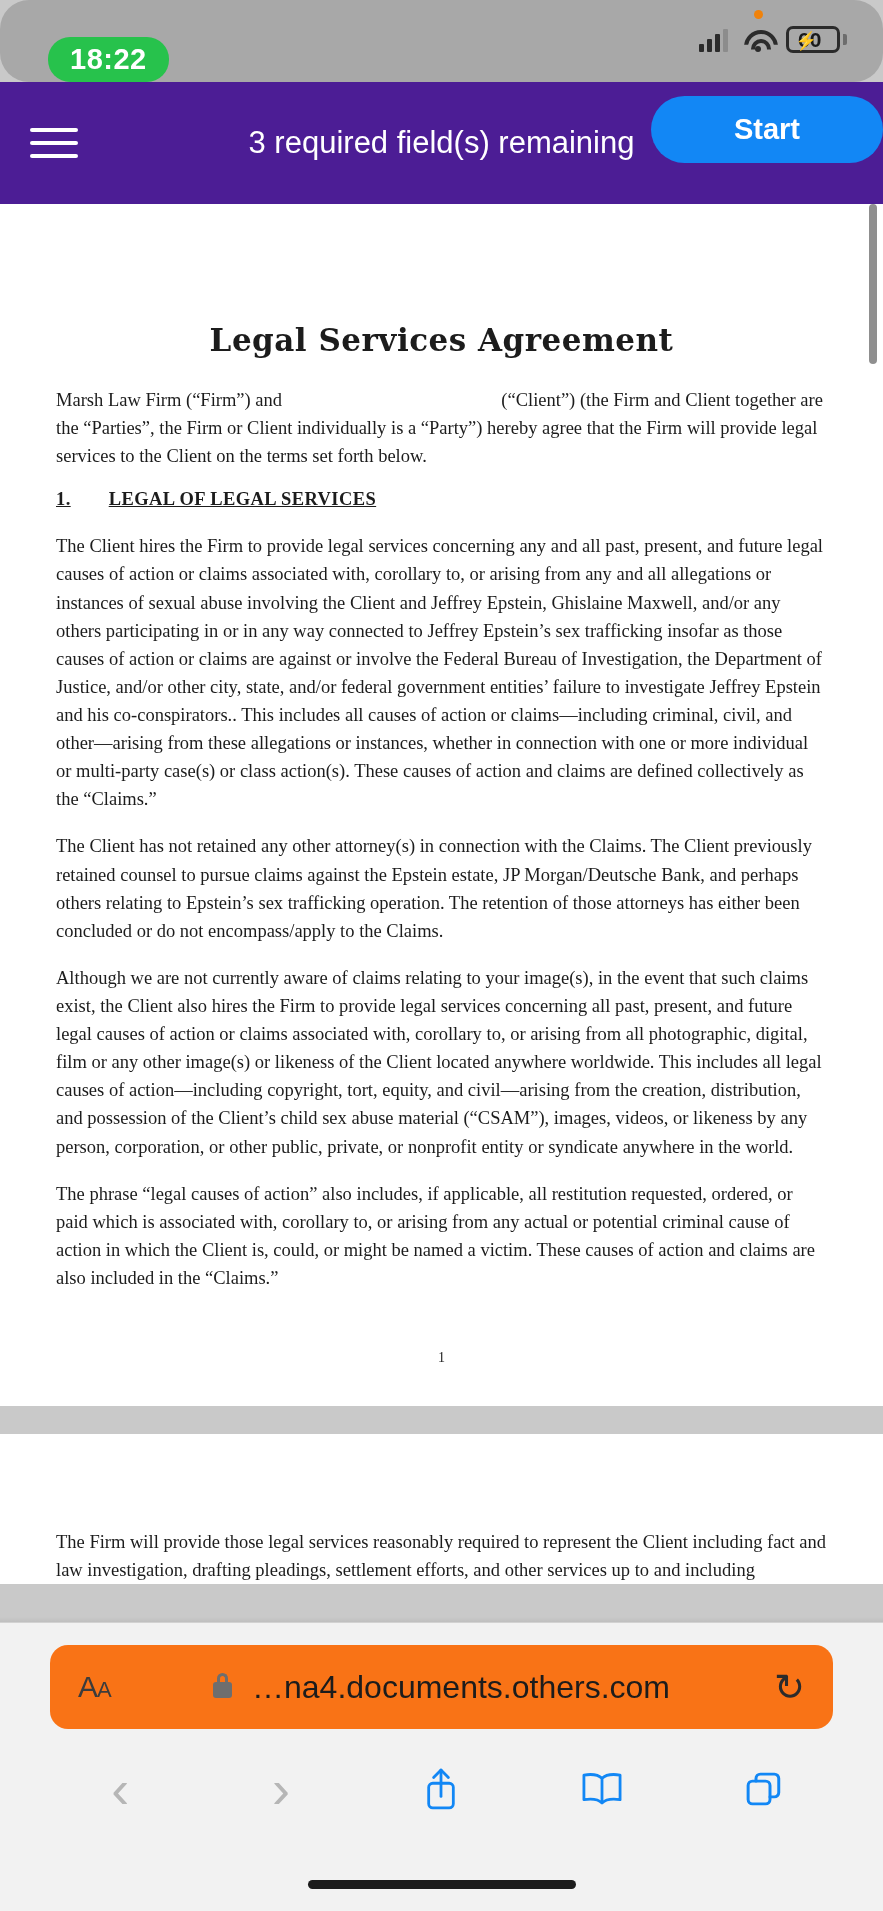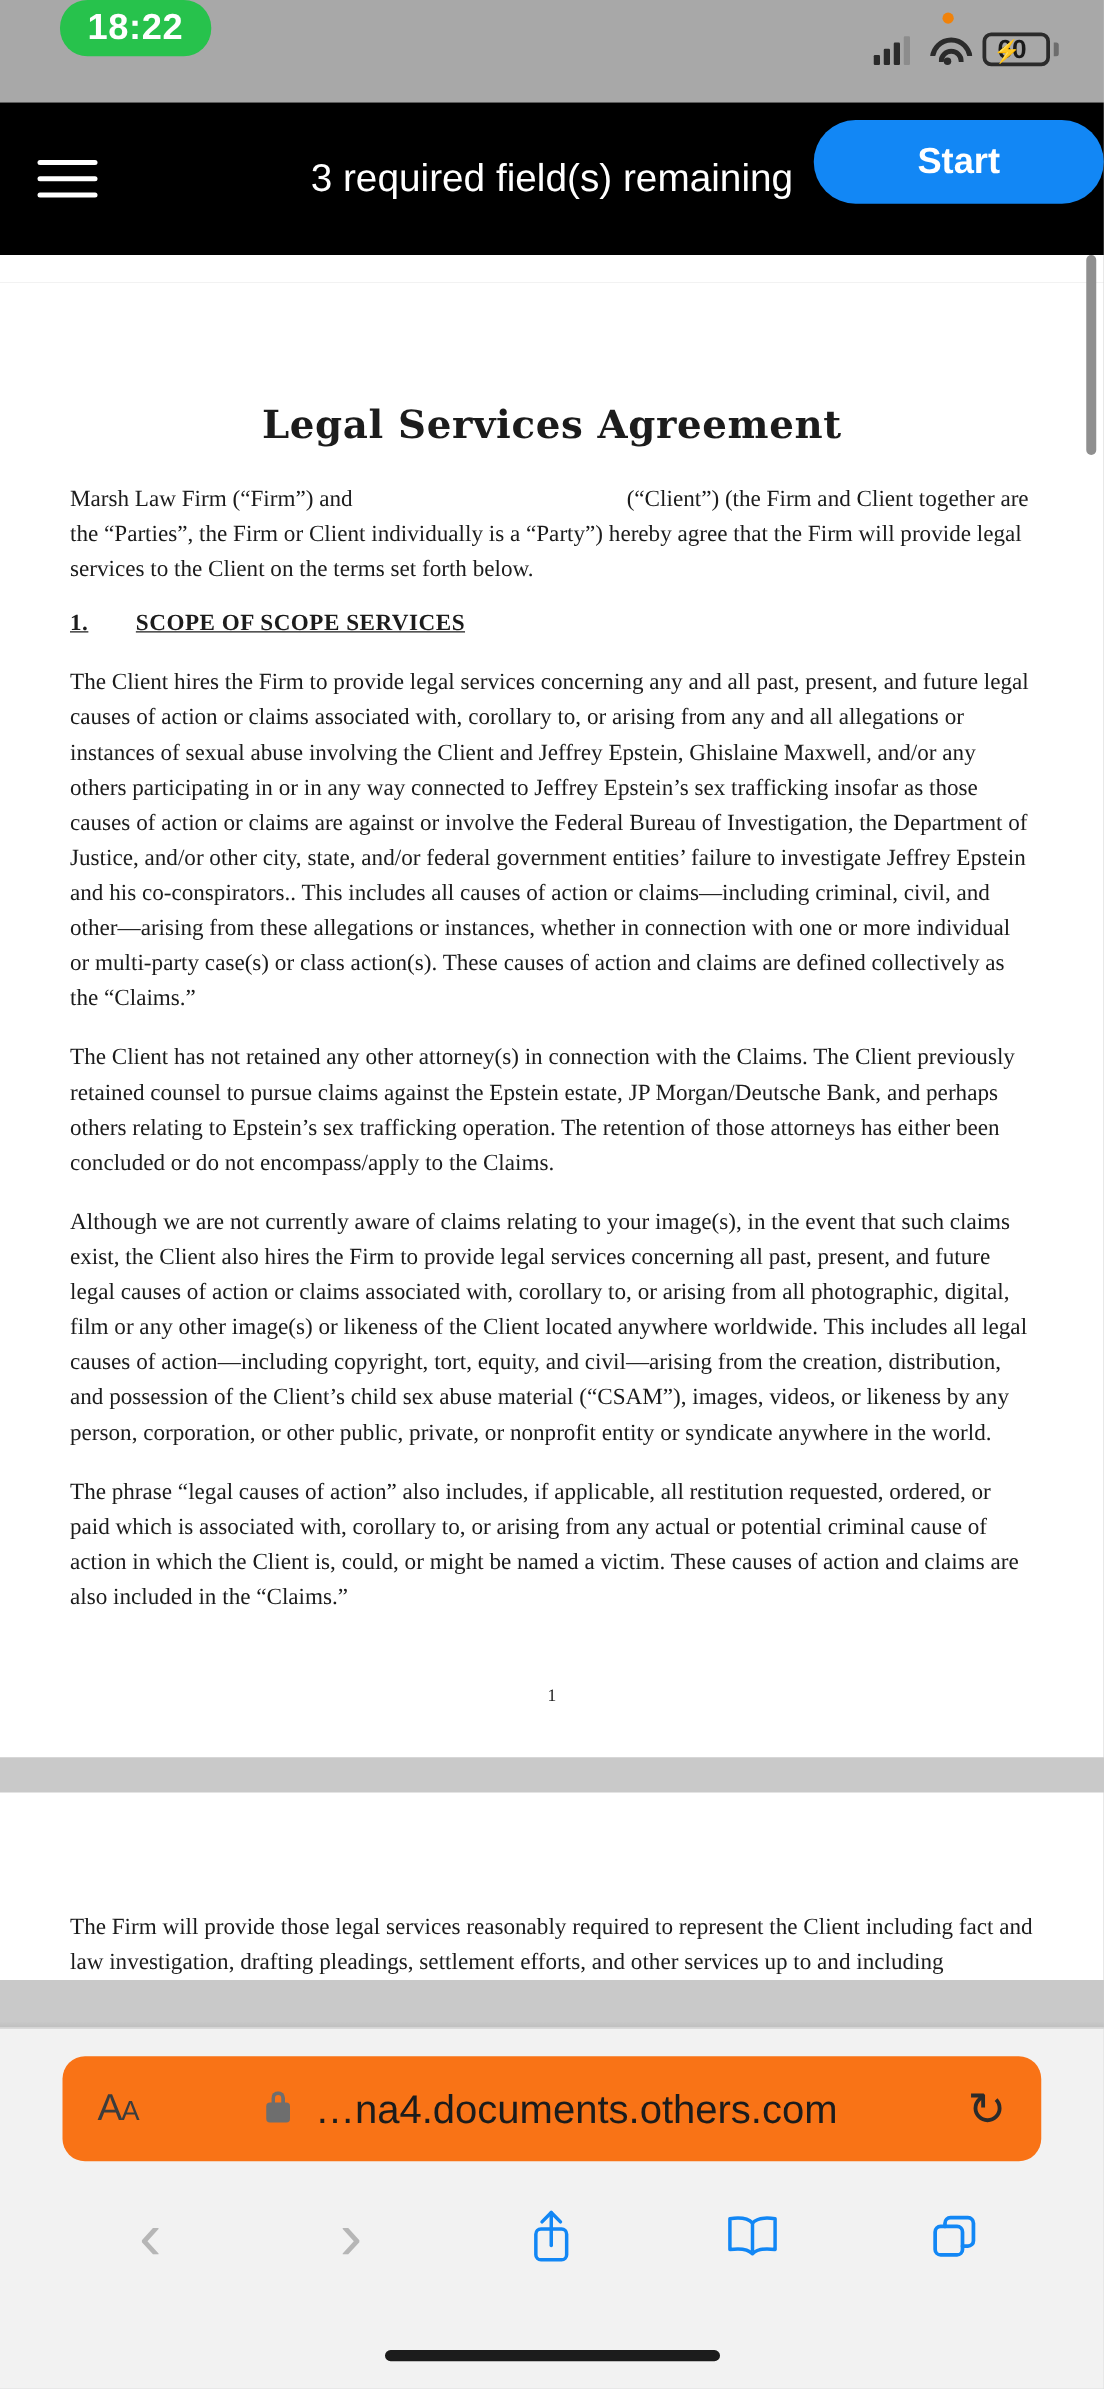--- a/index.html
+++ b/index.html
@@ -14,21 +14,22 @@
     font-family: "Liberation Sans", sans-serif;
     position: relative;
   }
 
   
   .status-bar {
     height: 82px;
     background: #a8a8a8;
     position: relative;
     display: flex;
-    align-items: flex-start;
+    align-items: flex-end;
+    border-radius: 29px;
   }
   .time-pill {
     margin-left: 48px;
     background: #27c24c;
     color: #ffffff;
     font-size: 29px;
     font-weight: 600;
     border-radius: 22px;
     padding: 8px 22px;
     line-height: 1;
@@ -132,21 +133,21 @@
   .battery-tip {
     width: 4px;
     height: 11px;
     background: #6d6d6d;
     border-radius: 0 2px 2px 0;
   }
 
   
   .app-header {
     height: 122px;
-    background: #000000;
+    background: #4c1d95;
     display: flex;
     align-items: center;
     position: relative;
   }
   .hamburger {
     margin-left: 30px;
     width: 48px;
     display: flex;
     flex-direction: column;
     gap: 9px;
@@ -406,21 +407,21 @@
   <div class="page page-1">
     <div class="doc-title">Legal Services Agreement</div>
 
     <p class="para intro">
       <span>Marsh Law Firm (“Firm”) and</span>
       <span class="blank"></span>
       <span>(“Client”) (the Firm and Client together are the “Parties”, the Firm or Client individually is a “Party”) hereby agree that the Firm will provide legal services to the Client on the terms set forth below.</span>
     </p>
 
     <div class="section-head">
-      <span class="num">1.</span><span>SCOPE OF SCOPE SERVICES</span>
+      <span class="num">1.</span><span>LEGAL OF LEGAL SERVICES</span>
     </div>
 
     <p class="para">The Client hires the Firm to provide legal services concerning any and all past, present, and future legal causes of action or claims associated with, corollary to, or arising from any and all allegations or instances of sexual abuse involving the Client and Jeffrey Epstein, Ghislaine Maxwell, and/or any others participating in or in any way connected to Jeffrey Epstein’s sex trafficking insofar as those causes of action or claims are against or involve the Federal Bureau of Investigation, the Department of Justice, and/or other city, state, and/or federal government entities’ failure to investigate Jeffrey Epstein and his co-conspirators.. This includes all causes of action or claims—including criminal, civil, and other—arising from these allegations or instances, whether in connection with one or more individual or multi-party case(s) or class action(s). These causes of action and claims are defined collectively as the “Claims.”</p>
     <p class="para">The Client has not retained any other attorney(s) in connection with the Claims. The Client previously retained counsel to pursue claims against the Epstein estate, JP Morgan/Deutsche Bank, and perhaps others relating to Epstein’s sex trafficking operation. The retention of those attorneys has either been concluded or do not encompass/apply to the Claims.</p>
     <p class="para">Although we are not currently aware of claims relating to your image(s), in the event that such claims exist, the Client also hires the Firm to provide legal services concerning all past, present, and future legal causes of action or claims associated with, corollary to, or arising from all photographic, digital, film or any other image(s) or likeness of the Client located anywhere worldwide. This includes all legal causes of action—including copyright, tort, equity, and civil—arising from the creation, distribution, and possession of the Client’s child sex abuse material (“CSAM”), images, videos, or likeness by any person, corporation, or other public, private, or nonprofit entity or syndicate anywhere in the world.</p>
     <p class="para">The phrase “legal causes of action” also includes, if applicable, all restitution requested, ordered, or paid which is associated with, corollary to, or arising from any actual or potential criminal cause of action in which the Client is, could, or might be named a victim. These causes of action and claims are also included in the “Claims.”</p>
 
     <div class="page-num">1</div>
   </div>
 

